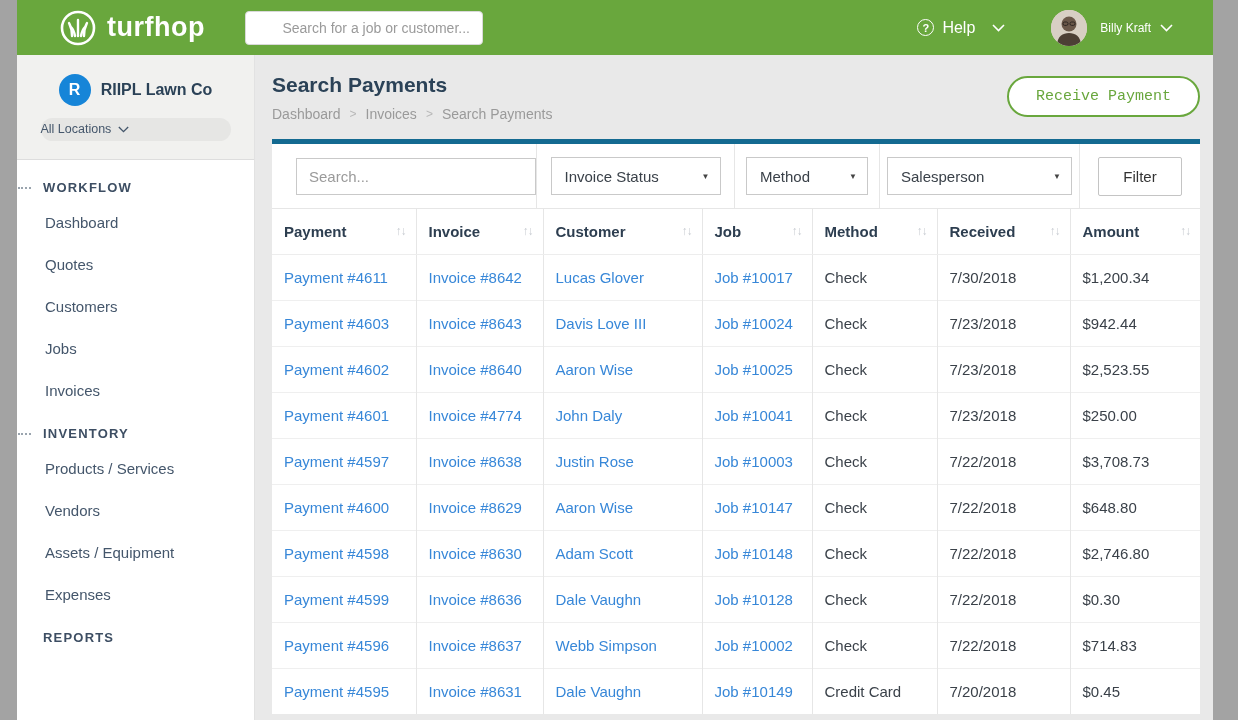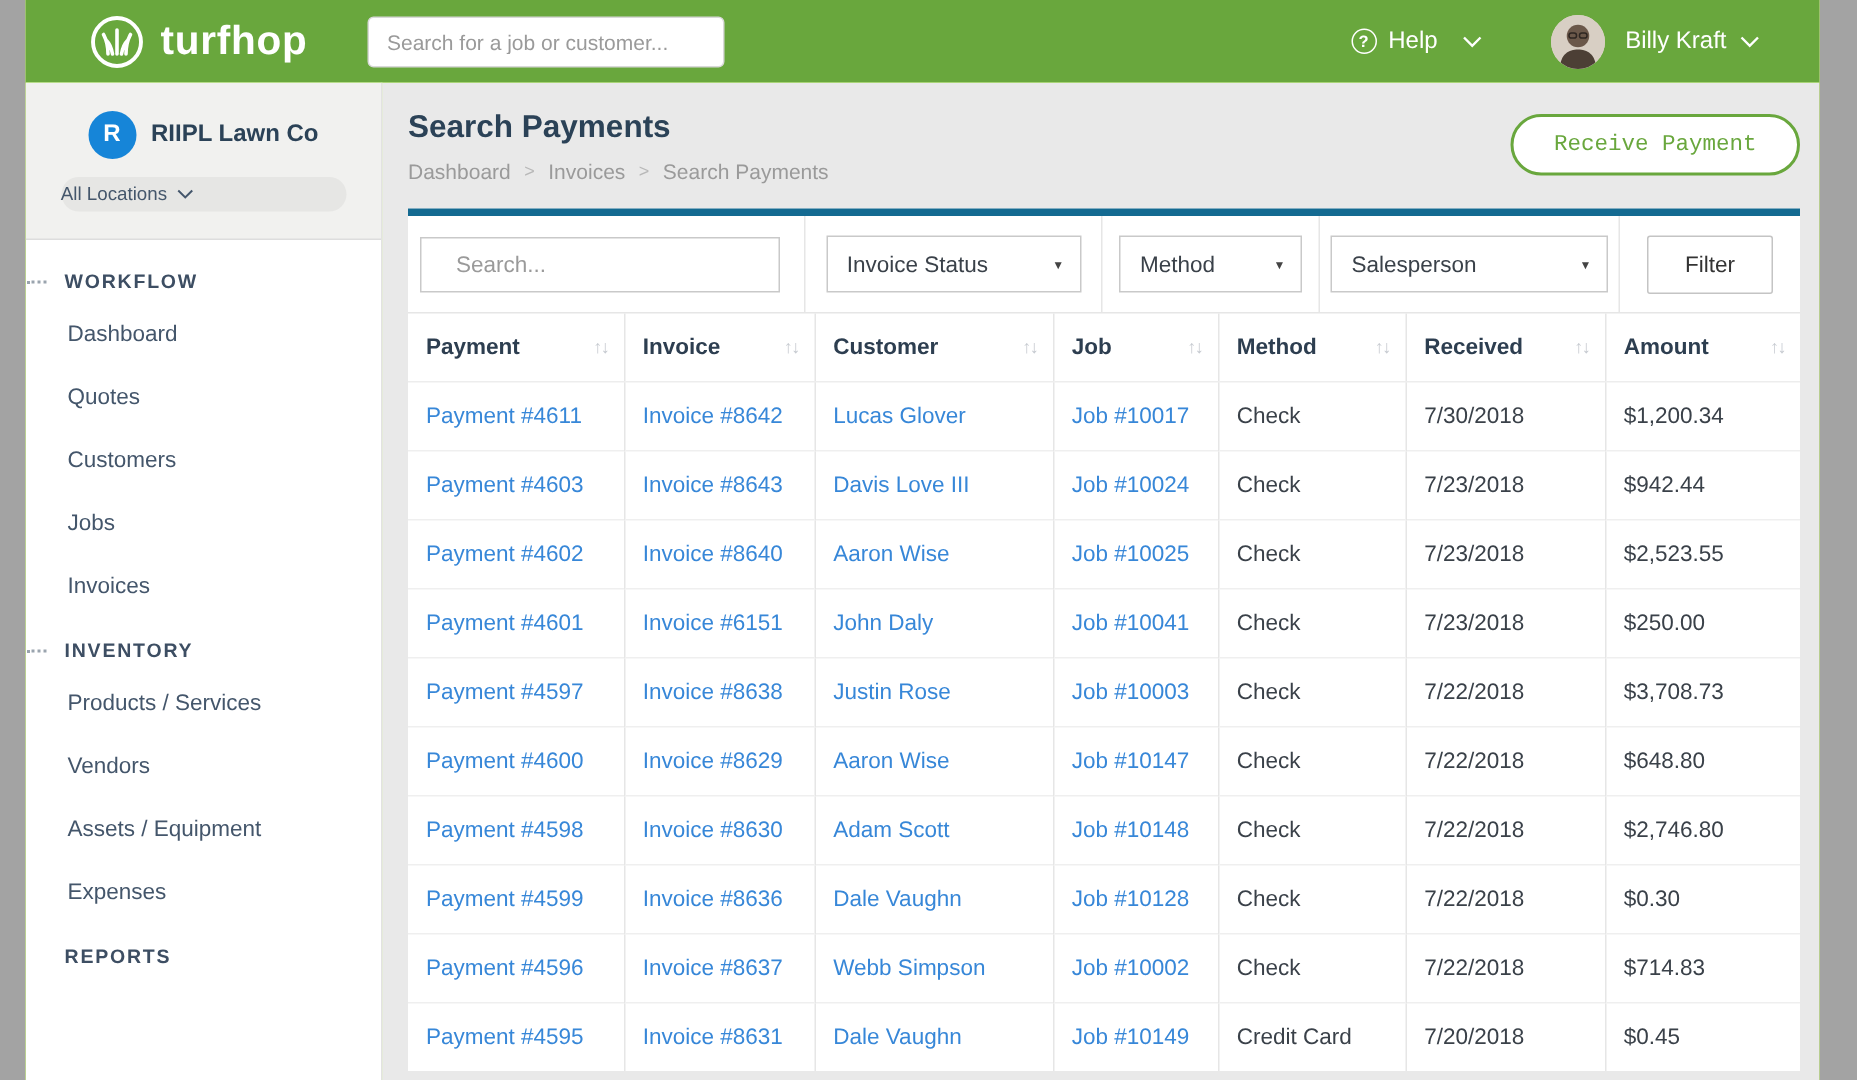--- a/index.html
+++ b/index.html
@@ -9,30 +9,30 @@
   .app { position:absolute; left:17px; top:0; width:1196px; height:720px;
     background:#bef264; overflow:hidden; display:flex; flex-direction:column; }
 
   
   .topbar { height:55px; background:#69a73d; display:flex; align-items:center;
     flex-shrink:0; color:#fff; }
   .logo { display:flex; align-items:center; margin-left:42px; gap:10px; }
   .logo-text { font-size:27px; font-weight:bold; letter-spacing:0.5px; }
   .top-search { margin-left:40px; width:238px; height:34px; border:1px solid #d9d9d9;
     border-radius:4px; padding:0 12px; font-size:14px; color:#444; outline:none;
-    font-family:"Liberation Sans",sans-serif; }
+    font-family:"Liberation Sans",sans-serif;text-align:right; }
   .top-search::placeholder { color:#9a9a9a; }
   .top-right { margin-left:auto; display:flex; align-items:center; margin-right:40px; }
   .help { display:flex; align-items:center; gap:8px; font-size:16px; cursor:pointer; }
   .qmark { width:17px; height:17px; border:1.4px solid #fff; border-radius:50%;
     font-size:11px; display:flex; align-items:center; justify-content:center; font-weight:bold; }
   .chev { margin-left:9px; }
   .avatar { width:36px; height:36px; border-radius:50%; margin-left:46px;
     background:#e3d9cc; overflow:hidden; flex-shrink:0; }
-  .user-name { font-size:16px; margin-left:13px; }
+  .user-name { font-size:12px; margin-left:13px; }
 
   
   .body { flex:1; display:flex; overflow:hidden; }
 
   
   .sidebar { width:238px; background:#fff; border-right:1px solid #e2e2e2;
     flex-shrink:0; overflow:hidden; }
   .company-box { height:105px; background:#f1f1ef; border-bottom:1px solid #ddd;
     display:flex; flex-direction:column; align-items:center; justify-content:center; gap:12px; }
   .company-row { display:flex; align-items:center; gap:10px; }
@@ -66,22 +66,22 @@
     font-size:15px; cursor:pointer; font-family:Liberation Mono, monospace; }
 
   
   .card { margin-top:17px; background:#fff; border-top:5px solid #146a91; }
   .filter-row { display:flex; height:65px; border-bottom:1px solid #e6e6e6; }
   .fcell { display:flex; align-items:center; justify-content:center;
     border-right:1px solid #e6e6e6; height:100%; }
   .fcell:last-child { border-right:none; }
   .fc1 { width:265px; justify-content:flex-start; }
   .fc2 { width:198px; } .fc3 { width:145px; } .fc4 { width:200px; } .fc5 { flex:1; }
-  .filter-search { margin-left:8px; width:240px; height:37px; border:1px solid #c9c9c9;
-    padding:0 23px; font-size:15px; color:#444; outline:none;
+  .filter-search { margin-left:24px; width:240px; height:37px; border:1px solid #c9c9c9;
+    padding:0 12px; font-size:15px; color:#444; outline:none;
     font-family:"Liberation Sans",sans-serif; }
   .filter-search::placeholder { color:#9a9a9a; }
   .select { height:38px; border:1px solid #c9c9c9; background:#fff; display:flex;
     align-items:center; justify-content:space-between; padding:0 10px 0 13px;
     font-size:15px; color:#3a4149; cursor:pointer; }
   .sel2 { width:170px; } .sel3 { width:122px; } .sel4 { width:185px; }
   .caret { font-size:8px; color:#444; }
   .filter-btn { background:#fff; border:1px solid #c4c4c4; border-radius:2px;
     padding:10px 24px; font-size:15px; color:#333; cursor:pointer;
     font-family:"Liberation Sans",sans-serif; }
@@ -275,21 +275,21 @@
                 <td class="link">Payment #4602</td>
                 <td class="link">Invoice #8640</td>
                 <td class="link">Aaron Wise</td>
                 <td class="link">Job #10025</td>
                 <td>Check</td>
                 <td>7/23/2018</td>
                 <td>$2,523.55</td>
               </tr>
               <tr>
                 <td class="link">Payment #4601</td>
-                <td class="link">Invoice #6151</td>
+                <td class="link">Invoice #4774</td>
                 <td class="link">John Daly</td>
                 <td class="link">Job #10041</td>
                 <td>Check</td>
                 <td>7/23/2018</td>
                 <td>$250.00</td>
               </tr>
               <tr>
                 <td class="link">Payment #4597</td>
                 <td class="link">Invoice #8638</td>
                 <td class="link">Justin Rose</td>

